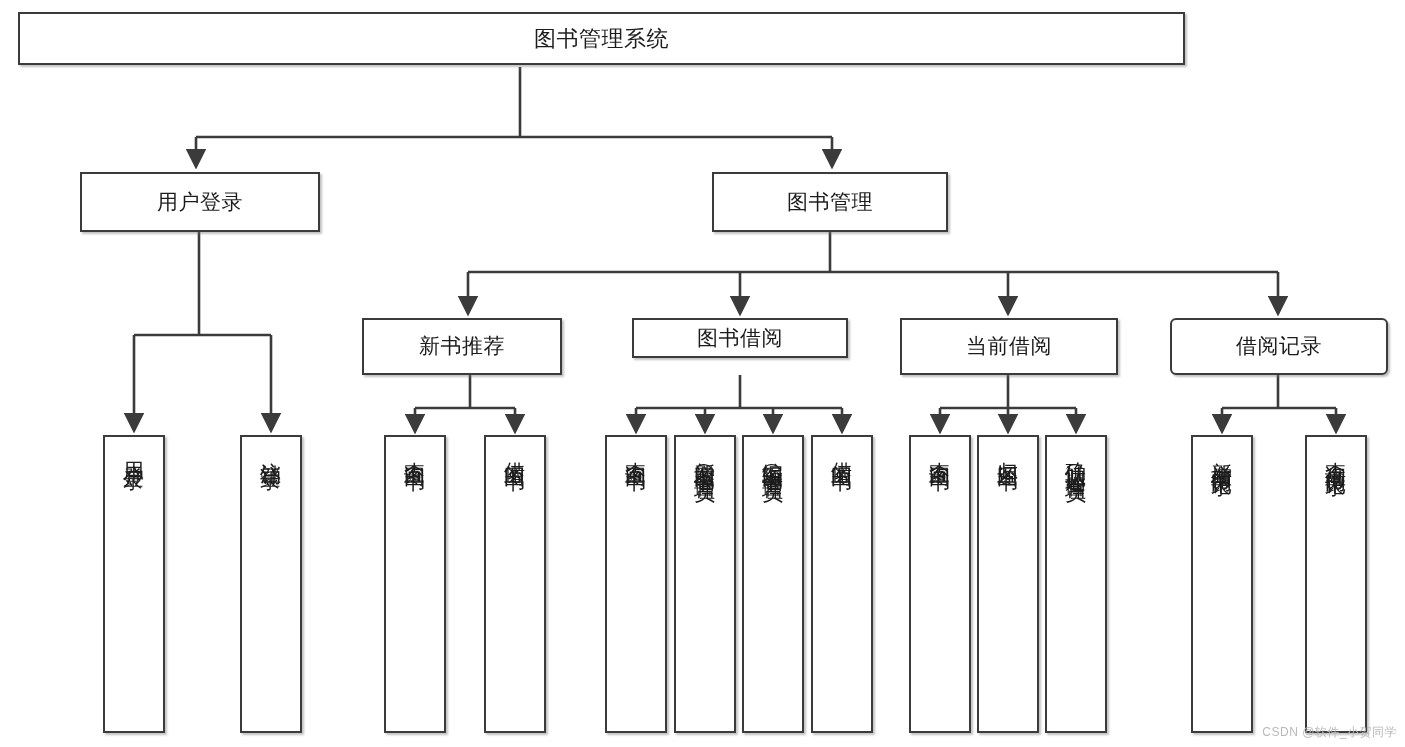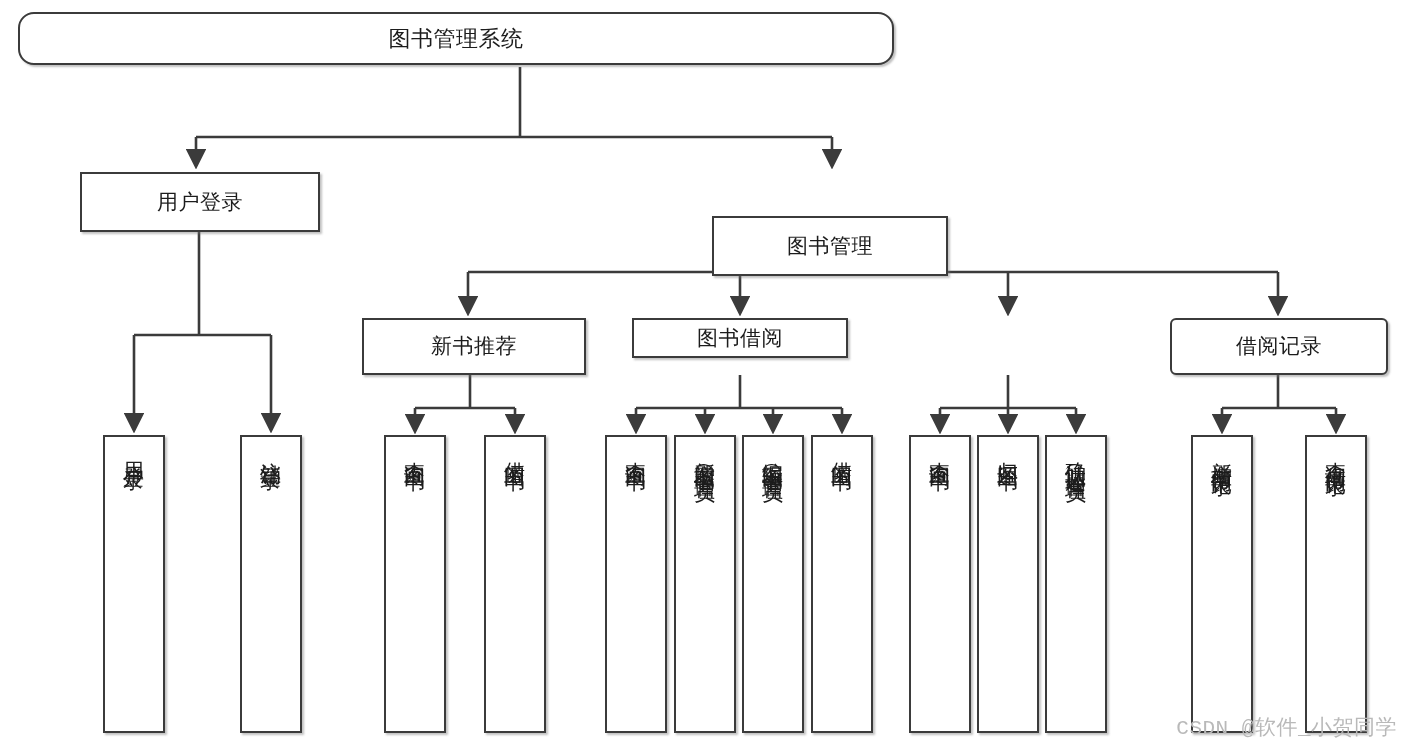--- a/index.html
+++ b/index.html
@@ -61,27 +61,26 @@
     text-orientation: upright;
     font-size: 21px;
     line-height: 1.0;
     letter-spacing: 3px;
     white-space: nowrap;
   }
   #watermark {
     position: absolute;
     right: 8px;
     bottom: 6px;
-    font-size: 21px;
+    font-size: 12px;
     color: #b9b9b9;
     letter-spacing: 0.5px;
     z-index: 5;
     white-space: nowrap;
     pointer-events: none;
-    font-family: Liberation Mono, monospace;
   }
 </style>
 </head>
 <body>
 
 <div id="canvas">
 
   <svg id="svg-layer" viewBox="0 0 1405 747" xmlns="http://www.w3.org/2000/svg">
     <defs>
       <marker id="arrow" viewBox="0 0 12 12" refX="10" refY="6" markerWidth="8" markerHeight="8" orient="auto-start-reverse">
@@ -125,40 +124,43 @@
       <path d="M 1008 408 L 1008 431" marker-end="url(#arrow)"></path>
       <path d="M 1076 408 L 1076 431" marker-end="url(#arrow)"></path>
 
       <path d="M 1278 375 L 1278 408"></path>
       <path d="M 1222 408 L 1336 408"></path>
       <path d="M 1222 408 L 1222 431" marker-end="url(#arrow)"></path>
       <path d="M 1336 408 L 1336 431" marker-end="url(#arrow)"></path>
     </g>
   </svg>
 
-  <div class="node horiz root" style="left:18px; top:12px; width:876px; height:53px;border-radius:16px;">
+  <div class="node horiz root" style="left:18px; top:12px; width:1167px; height:53px;">
     <span class="node-label">图书管理系统</span>
   </div>
 
   <div class="node horiz" style="left:80px; top:172px; width:240px; height:60px;">
     <span class="node-label">用户登录</span>
   </div>
 
-  <div class="node horiz" style="left:712px; top:172px; width:236px; height:60px;margin-top:44px;">
+  <div class="node horiz" style="left:712px; top:172px; width:236px; height:60px;">
     <span class="node-label">图书管理</span>
   </div>
 
-  <div class="node horiz" style="left:362px; top:318px; width:224px; height:57px;">
+  <div class="node horiz" style="left:362px; top:318px; width:200px; height:57px;">
     <span class="node-label">新书推荐</span>
   </div>
 
   <div class="node horiz" style="left:632px; top:318px; width:216px; height:40px;">
     <span class="node-label">图书借阅</span>
   </div>
 
+  <div class="node horiz" style="left:900px; top:318px; width:218px; height:57px;">
+    <span class="node-label">当前借阅</span>
+  </div>
 
   <div class="node horiz" style="left:1170px; top:318px; width:218px; height:57px;border-radius:6px;">
     <span class="node-label">借阅记录</span>
   </div>
 
   <div class="node vert" style="left:103px; top:435px; width:62px; height:298px;">
     <span class="node-label">用户登录</span>
   </div>
 
   <div class="node vert" style="left:240px; top:435px; width:62px; height:298px;">

